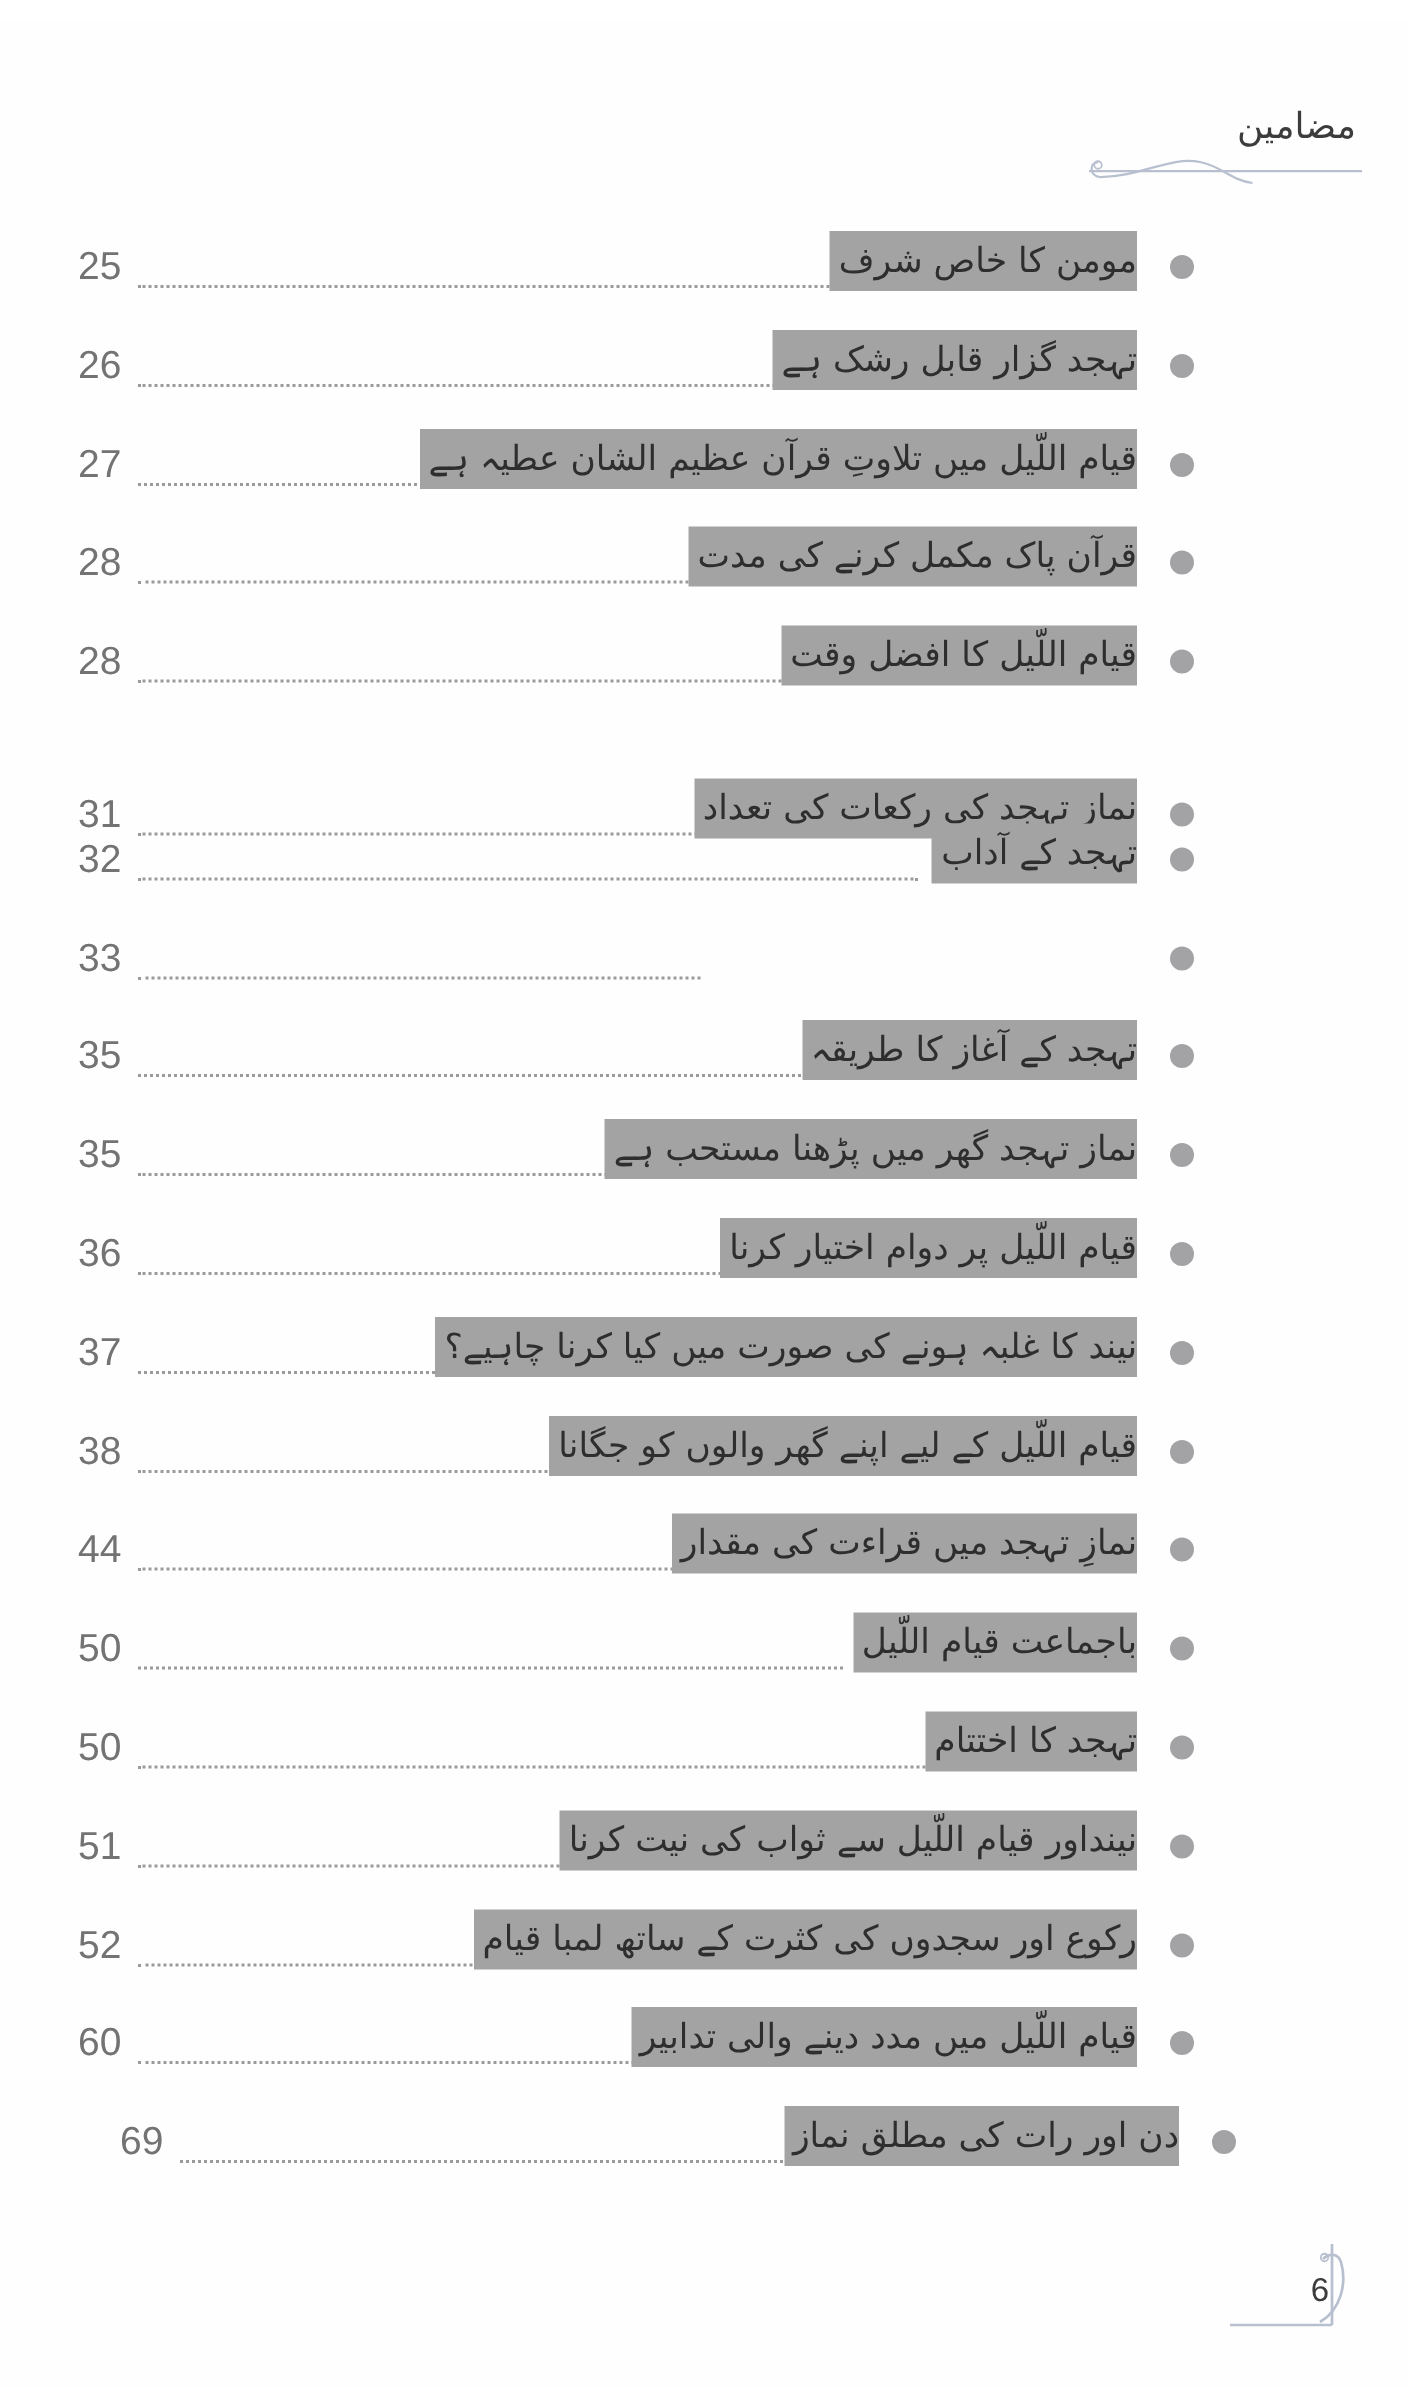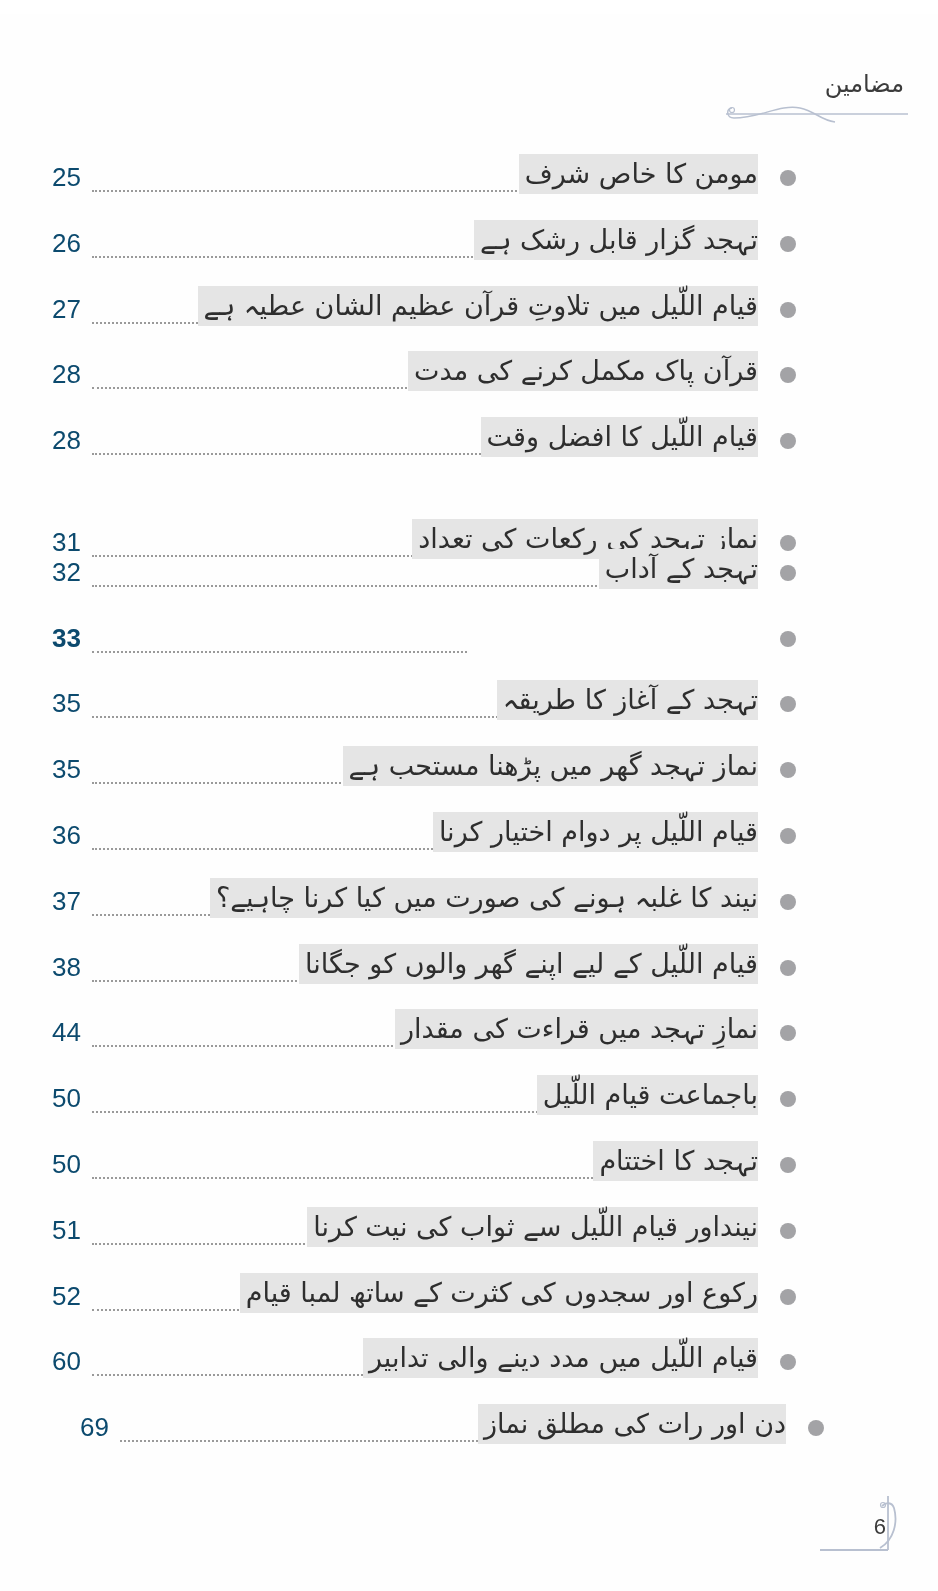--- a/index.html
+++ b/index.html
@@ -59,41 +59,41 @@
       left: 0;
       width: 938px;
       height: 48px;
     }
     .page-num {
       position: absolute;
       left: 52px;
       top: 8px;
       font-family: "Liberation Sans", sans-serif;
       font-size: 26px;
-      color: #0c4a6e;
+      color: #737373;
       line-height: 30px;
     }
     .leader {
       position: absolute;
       left: 92px;
       top: 34px;
       height: 2px;
       border-bottom: 2px dotted #9a9a9a;
     }
     .entry-title {
       position: absolute;
       right: 180px;
       top: 0px;
       direction: rtl;
       font-family: "DejaVu Sans", sans-serif;
-      font-size: 27px;
+      font-size: 23px;
       line-height: 40px;
       color: #2e2e2e;
       white-space: nowrap;
-      background: #e5e5e5;
+      background: #a3a3a3;
       padding-left: 6px;
     }
     .bullet {
       position: absolute;
       right: 142px;
       top: 16px;
       width: 16px;
       height: 16px;
       border-radius: 50%;
       background: #a3a3a6;
@@ -171,21 +171,21 @@
         <span class="leader" style="width: 420px;"></span>
         <span class="entry-title">نماز تہجد کی رکعات کی تعداد</span>
         <span class="bullet"></span>
       </div>
       <div class="toc-row" style="top: 394.8px;">
         <span class="page-num">32</span>
         <span class="leader" style="width: 520px;"></span>
         <span class="entry-title">تہجد کے آداب</span>
         <span class="bullet"></span>
       </div>
-      <div class="toc-row" style="top: 460.6px; font-weight: bold;">
+      <div class="toc-row" style="top: 460.6px;">
         <span class="page-num">33</span>
         <span class="leader" style="width: 375px;"></span>
         <span class="bullet"></span>
       </div>
       <div class="toc-row" style="top: 526.4px;">
         <span class="page-num">35</span>
         <span class="leader" style="width: 450px;"></span>
         <span class="entry-title">تہجد کے آغاز کا طریقہ</span>
         <span class="bullet"></span>
       </div>

